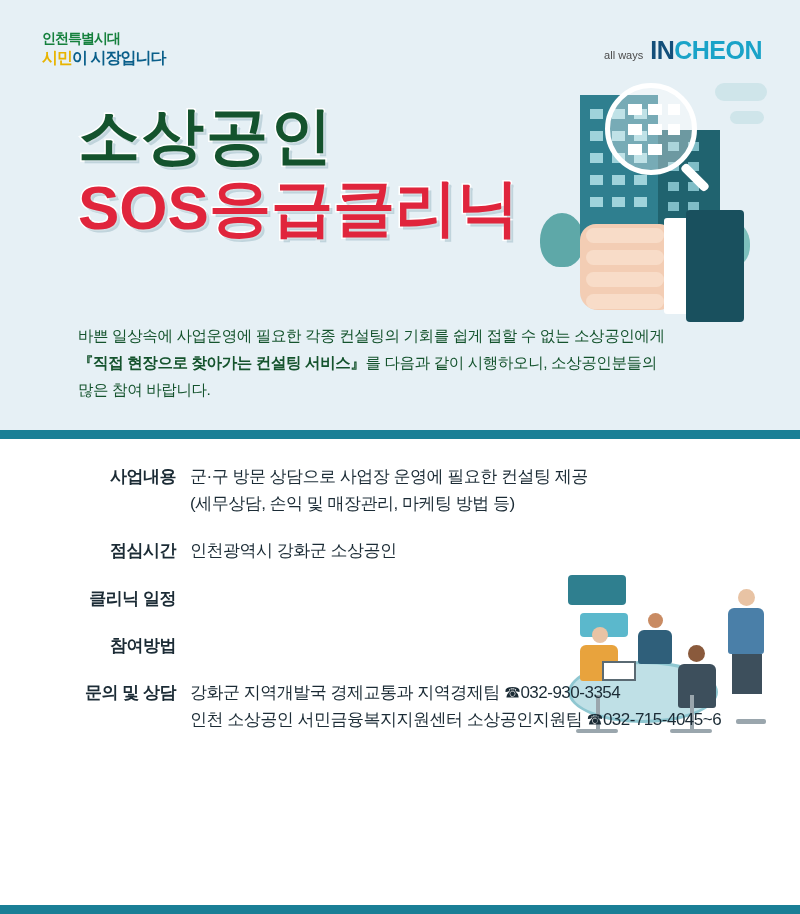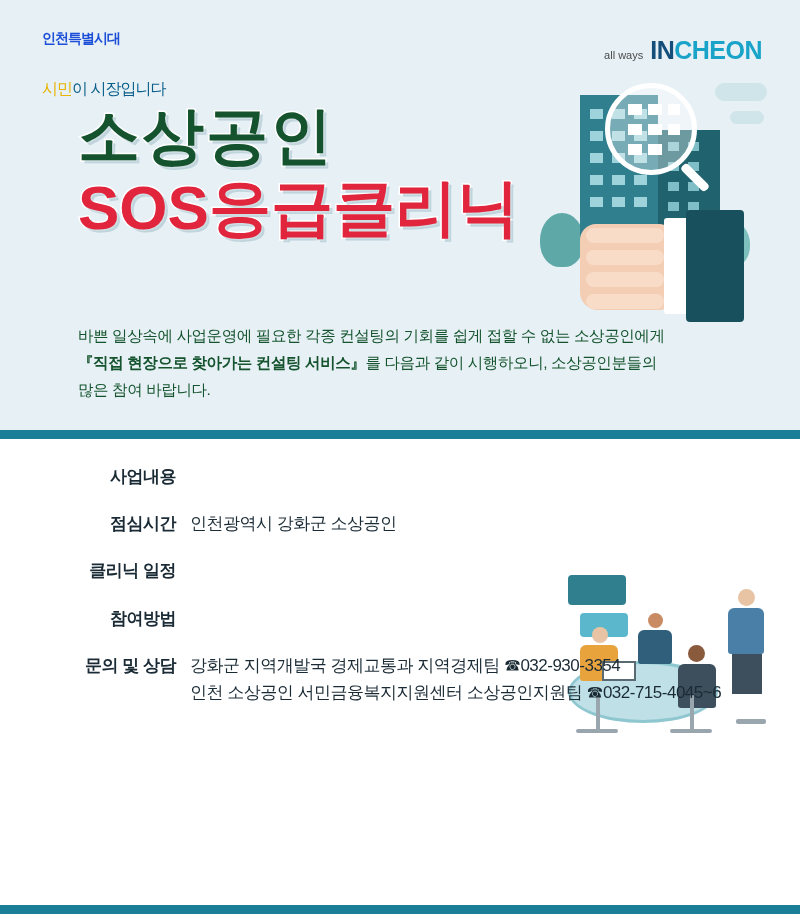--- a/index.html
+++ b/index.html
@@ -31,24 +31,24 @@
     background: #1a7f96;
   }
 
   
   .logo-left {
     position: absolute;
     left: 42px; top: 30px;
     line-height: 1.25;
   }
   .logo-left .l1 {
-    font-size: 14px; font-weight: bold; color: #1d4ed8; letter-spacing: -1px;
+    font-size: 14px; font-weight: bold; color: #15803d; letter-spacing: -1px;
   }
   .logo-left .l2 {
-    font-size: 16px; font-weight: normal; color: #0a5f8a; letter-spacing: -1px; margin-top: 31px;
+    font-size: 16px; font-weight: bold; color: #0a5f8a; letter-spacing: -1px;
   }
   .logo-left .l2 .hl { color: #e8b400; }
 
   .logo-right {
     position: absolute;
     right: 38px; top: 36px;
     display: flex; align-items: baseline; gap: 7px;
   }
   .logo-right .allways {
     font-size: 11px; color: #4a4a4a; letter-spacing: 0px;
@@ -331,20 +331,22 @@
       <div style="position:absolute; left:26px; top:160px; width:42px; height:4px; background:#9aa6ad; border-radius:2px;"></div>
       <div style="position:absolute; left:120px; top:160px; width:42px; height:4px; background:#9aa6ad; border-radius:2px;"></div>
       <div style="position:absolute; left:186px; top:150px; width:30px; height:5px; background:#9aa6ad; border-radius:2px;"></div>
     </div>
 
     <div class="rows">
 
       <div class="row">
         <div class="row-label">사업내용</div>
         <div class="row-value">
+          <span class="ln">군·구 방문 상담으로 사업장 운영에 필요한 컨설팅 제공</span>
+          <span class="ln">(세무상담, 손익 및 매장관리, 마케팅 방법 등)</span>
         </div>
       </div>
 
       <div class="row">
         <div class="row-label">점심시간</div>
         <div class="row-value">
           <span class="ln">인천광역시 강화군 소상공인</span>
         </div>
       </div>
 

